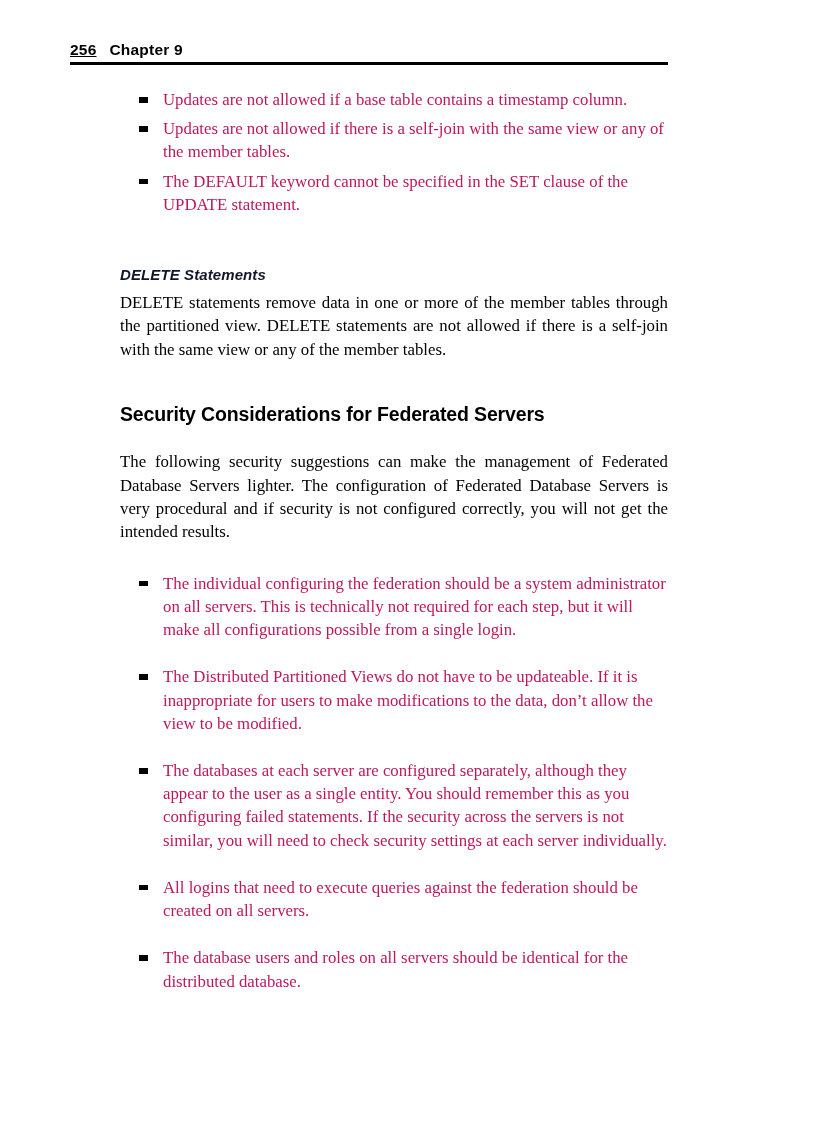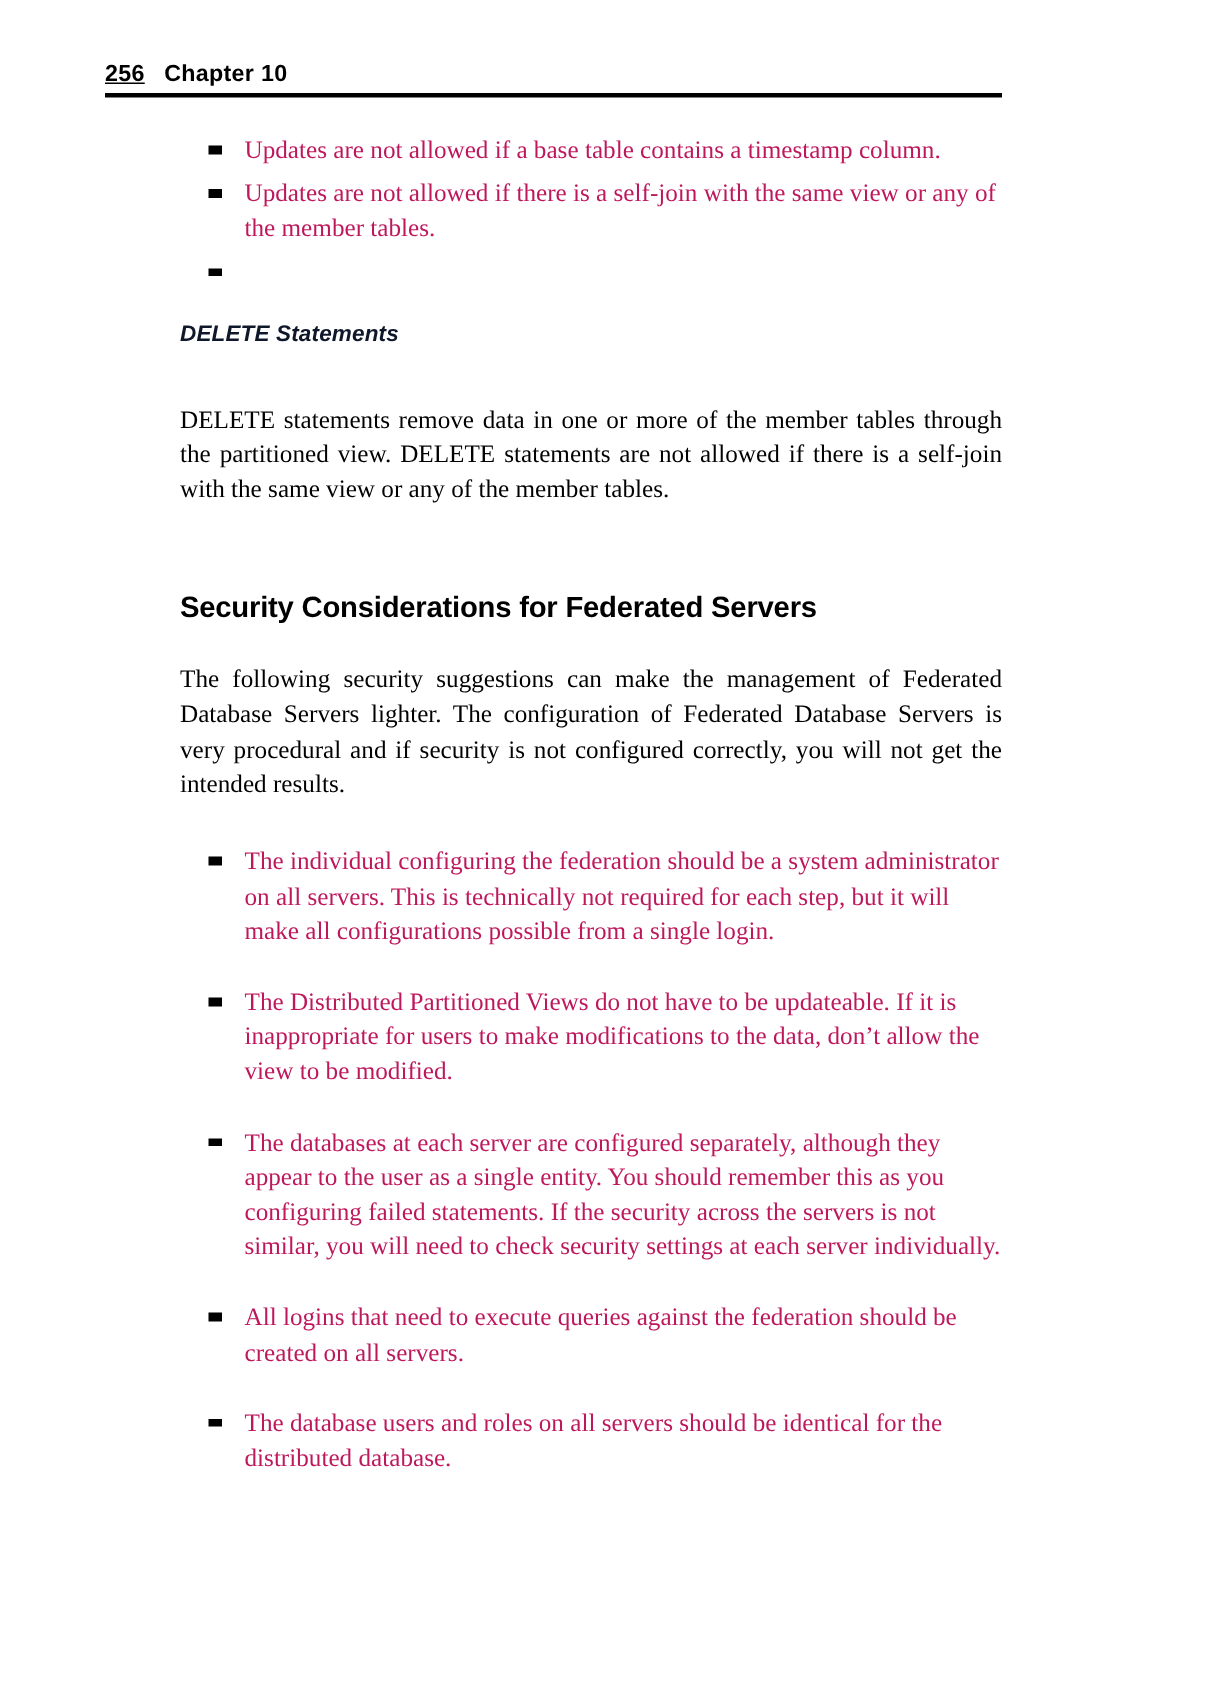--- a/index.html
+++ b/index.html
@@ -119,50 +119,51 @@
     font-weight: bold;
     font-size: 19.5px;
     letter-spacing: -0.15px;
     margin: 0;
     color: #000;
     line-height: 24px;
   }
 
   
   .blk-delete-heading { margin-top: 49px; }
-  .blk-delete-para    { margin-top: 36px; }
-  .blk-sec-heading    { margin-top: 55px; }
+  .blk-delete-para    { margin-top: 7px; }
+  .blk-sec-heading    { margin-top: 41px; }
   .blk-sec-para       { margin-top: 24px; }
   .blk-sec-list       { margin-top: 28px; }
 </style>
 </head>
 <body>
 
 <div class="page">
 
   <div class="running-head">
     <div class="running-head-line">
-      <span class="folio">256</span><span>Chapter 10</span>
+      <span class="folio">256</span><span>Chapter 9</span>
     </div>
     <div class="head-rule"></div>
   </div>
 
   <div class="content">
 
     <ul class="bullet-list list-top">
       <li class="bullet-item">
         <span class="bullet-marker"></span>
         <span>Updates are not allowed if a base table contains a timestamp column.</span>
       </li>
       <li class="bullet-item">
         <span class="bullet-marker"></span>
         <span>Updates are not allowed if there is a self-join with the same view or any of the member tables.</span>
       </li>
       <li class="bullet-item">
         <span class="bullet-marker"></span>
+        <span>The DEFAULT keyword cannot be specified in the SET clause of the UPDATE statement.</span>
       </li>
     </ul>
 
     <div class="blk-delete-heading">
       <h3 class="sub-heading">DELETE Statements</h3>
     </div>
 
     <div class="blk-delete-para">
       <p class="body-para">DELETE statements remove data in one or more of the member tables through the partitioned view. DELETE statements are not allowed if there is a self-join with the same view or any of the member tables.</p>
     </div>

